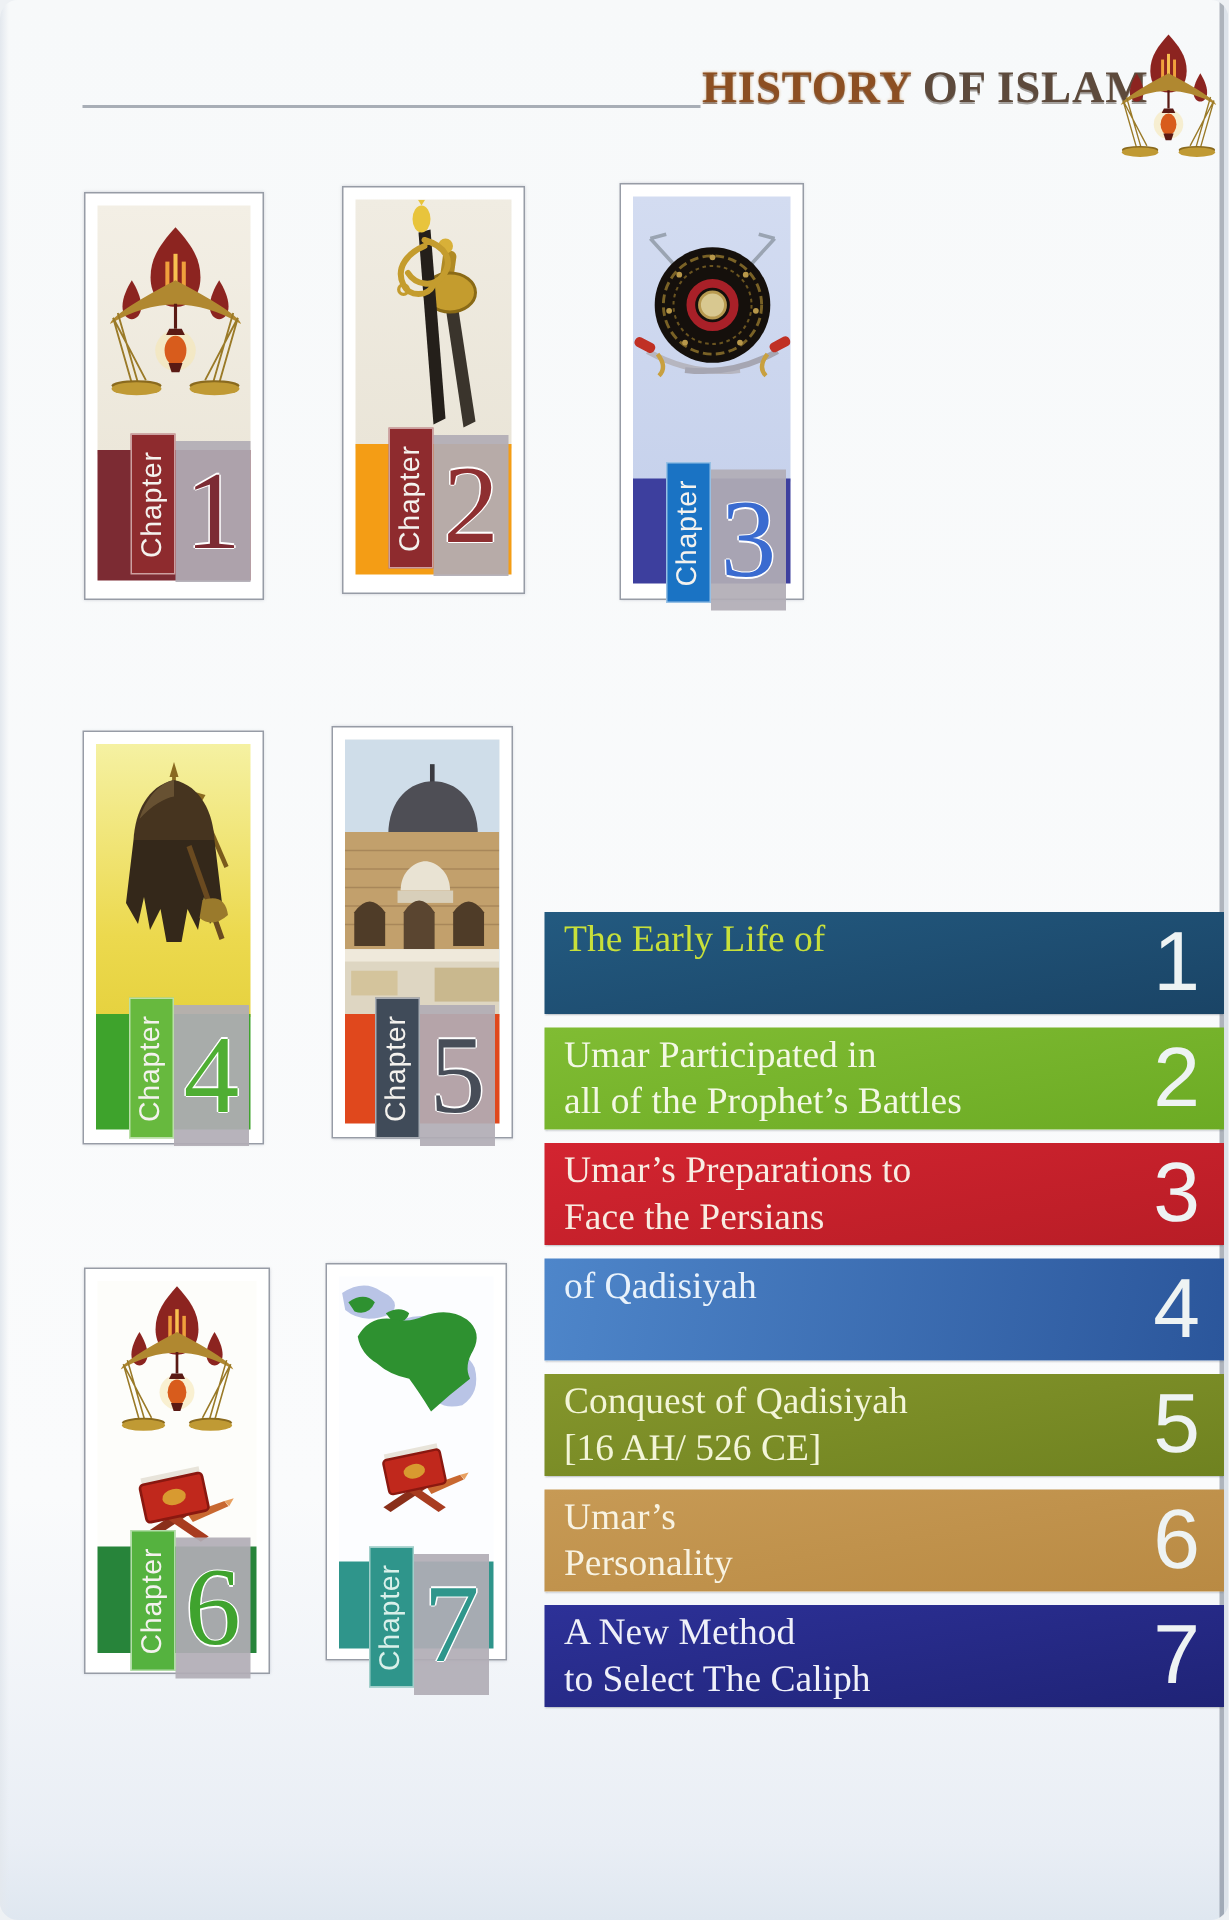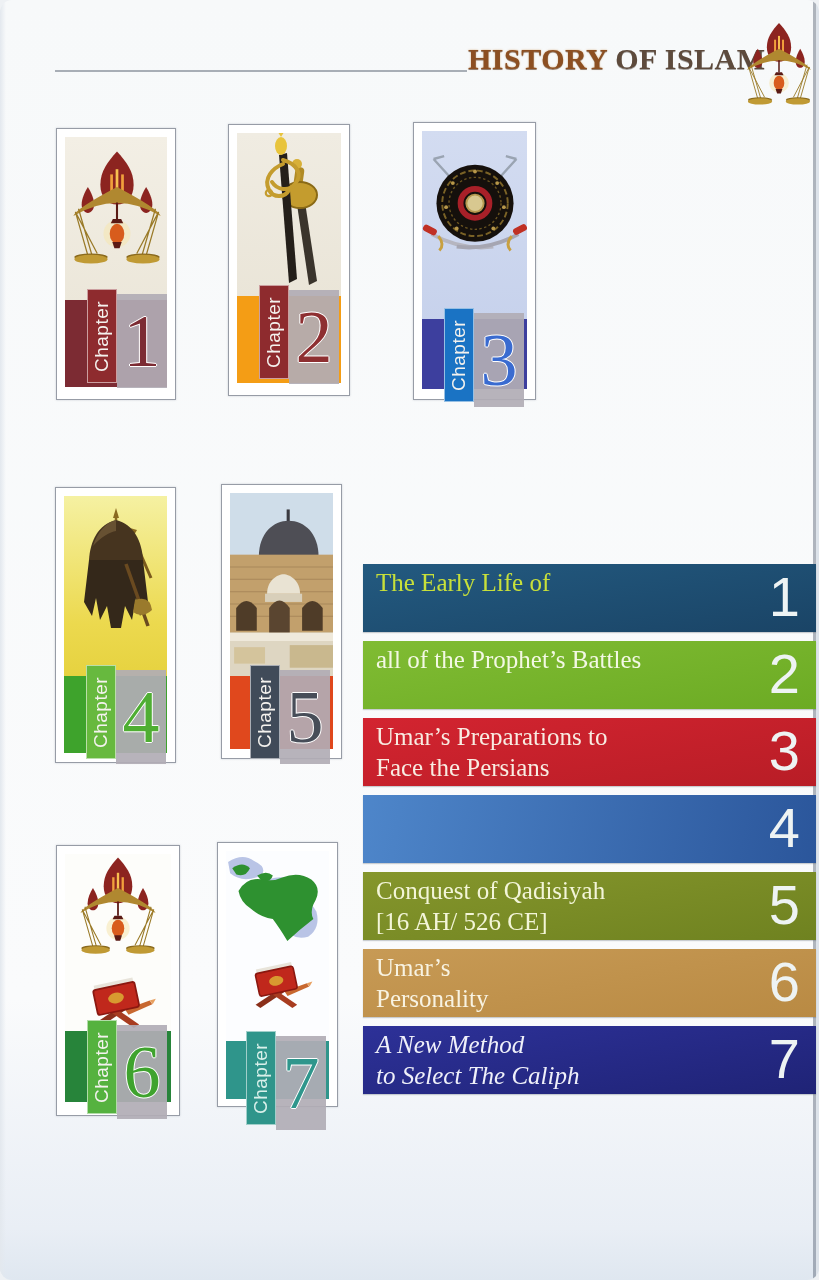--- a/index.html
+++ b/index.html
@@ -78,34 +78,34 @@
   
   #card7{left:217px;top:842px;width:121px;height:265px;}
   #card7 .art{height:190px;background:#fcfdff;}
   #card7 .block{top:198px;bottom:7px;background:#2f958b;}
   #card7 .tag{left:28px;top:188px;} #card7 .word{background:#2f958b;color:#d9f0ea;} #card7 .num{color:#2f968c;}
 
   .art svg{display:block;margin:0 auto;}
   .art-fill{position:absolute;left:0;top:0;width:100%;height:100%;}
 
   
-  .toc{position:absolute;left:363px;top:564px;width:453px;}
+  .toc{position:absolute;left:363px;top:608px;width:453px;}
   .toc-row{position:relative;height:68px;margin-bottom:9px;box-shadow:0 1px 1px rgba(90,100,110,.3);}
   .toc-text{padding:3px 0 0 13px;font-size:25px;line-height:31px;}
   .toc-num{
     position:absolute;right:16px;top:50%;transform:translateY(-52%);
     font-family:"Liberation Sans", sans-serif;font-size:56px;font-weight:400;color:#eef3f3;
   }
   #toc1{background:linear-gradient(170deg,#235a80,#1a4466);} #toc1 .toc-text{color:#c8e03a;}
   #toc2{background:linear-gradient(170deg,#80bc33,#6cab24);} #toc2 .toc-text{color:#f3f8e4;}
   #toc3{background:linear-gradient(170deg,#d32430,#b81d26);} #toc3 .toc-text{color:#f8ece2;}
   #toc4{background:linear-gradient(100deg,#4e86ca,#2b569b);} #toc4 .toc-text{color:#e9f2fb;}
   #toc5{background:linear-gradient(170deg,#85962c,#6f8220);} #toc5 .toc-text{color:#f3f5d8;}
   #toc6{background:linear-gradient(170deg,#c79a55,#b98a43);} #toc6 .toc-text{color:#f8f3e2;}
-  #toc7{background:linear-gradient(170deg,#2d3198,#1f2376);} #toc7 .toc-text{color:#eff0f9;font-style:italic;}
+  #toc7{background:linear-gradient(170deg,#2d3198,#1f2376);} #toc7 .toc-text{color:#eff0f9;}
 </style>
 </head>
 <body>
 
 <svg width="0" height="0" style="position:absolute" aria-hidden="true">
   <defs>
     <symbol id="art-scales" viewBox="0 0 100 132">
       <path d="M22,38 C19,43 16,49 16,55 C16,60 19,63 22,63 C25,63 28,60 28,55 C28,49 25,43 22,38 Z" fill="#8c2420"></path>
       <path d="M78,38 C75,43 72,49 72,55 C72,60 75,63 78,63 C81,63 84,60 84,55 C84,49 81,43 78,38 Z" fill="#8c2420"></path>
       <path d="M50,4 C41,14 34,23 34,36 C34,48 41,55 50,55 C59,55 66,48 66,36 C66,23 59,14 50,4 Z" fill="#8c2420"></path>
@@ -333,33 +333,35 @@
 
   <div class="toc">
     <div class="toc-row" id="toc1">
       <div class="toc-text">
         <div>The Early Life of</div>
       </div>
       <div class="toc-num">1</div>
     </div>
     <div class="toc-row" id="toc2">
       <div class="toc-text">
+        <div>Umar Participated in</div>
         <div>all of the Prophet’s Battles</div>
       </div>
       <div class="toc-num">2</div>
     </div>
     <div class="toc-row" id="toc3">
       <div class="toc-text">
         <div>Umar’s Preparations to</div>
         <div>Face the Persians</div>
       </div>
       <div class="toc-num">3</div>
     </div>
     <div class="toc-row" id="toc4">
       <div class="toc-text">
+        <div>of Qadisiyah</div>
       </div>
       <div class="toc-num">4</div>
     </div>
     <div class="toc-row" id="toc5">
       <div class="toc-text">
         <div>Conquest of Qadisiyah</div>
         <div>[16 AH/ 526 CE]</div>
       </div>
       <div class="toc-num">5</div>
     </div>

